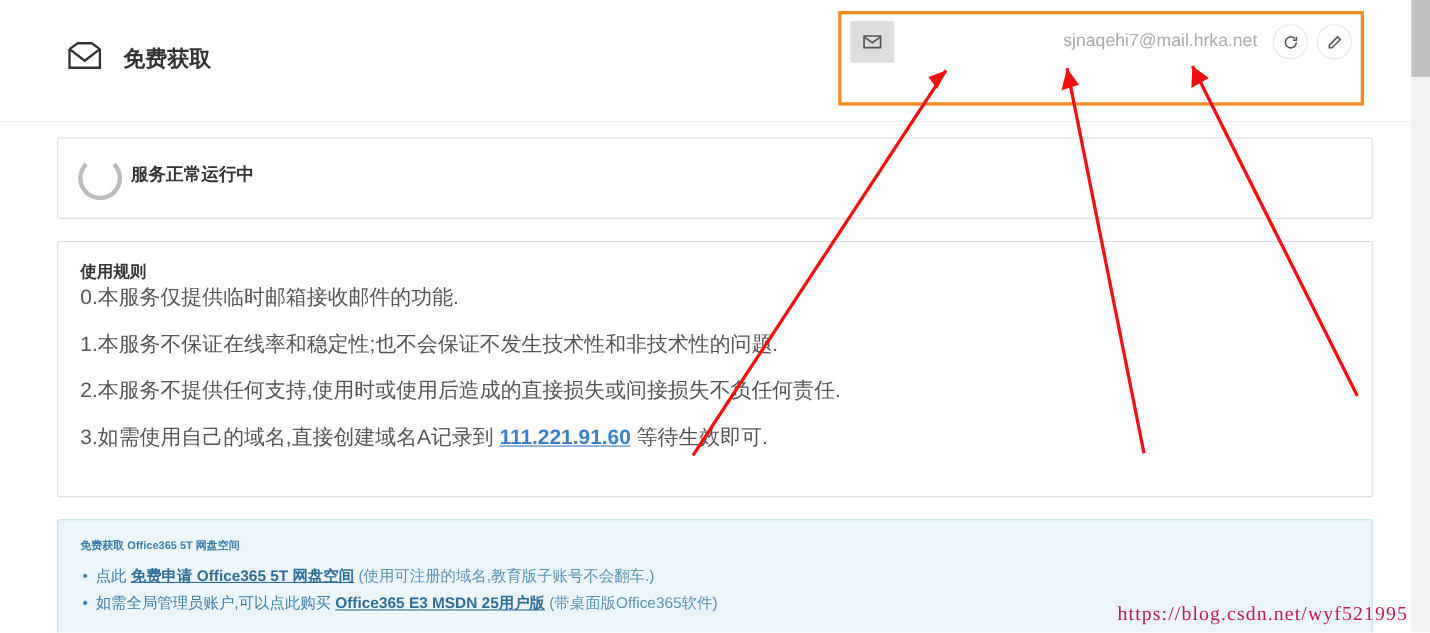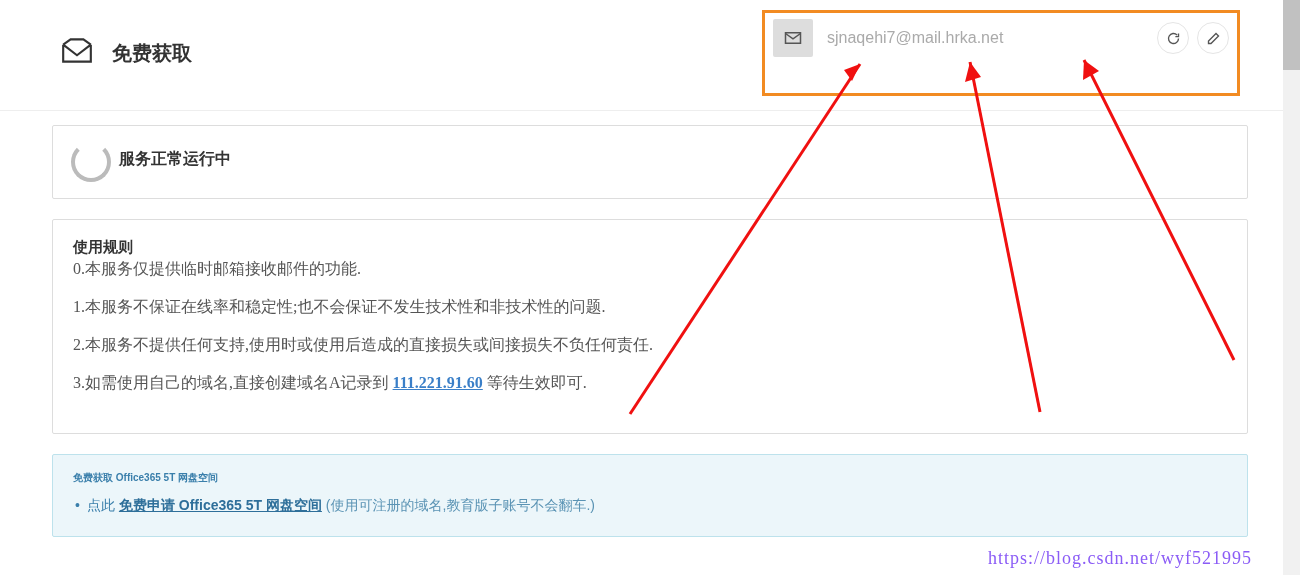--- a/index.html
+++ b/index.html
@@ -4,43 +4,43 @@
 <style>
   * { box-sizing: border-box; margin: 0; padding: 0; }
   body { font-family: "Helvetica Neue", Arial, "Microsoft YaHei", sans-serif; background: #fff; color: #333; width: 1300px; height: 575px; position: relative; overflow: hidden; }
   .page { position: relative; width: 100%; height: 100%; }
   .scroll-track { position: absolute; right: 0; top: 0; width: 17px; height: 100%; background: #f1f1f1; }
   .scroll-thumb { position: absolute; right: 0; top: 0; width: 17px; height: 70px; background: #c1c1c1; }
   .header { display: flex; align-items: center; justify-content: space-between; padding: 10px 60px 14px 60px; border-bottom: 1px solid #eee; }
   .brand { display: flex; align-items: center; gap: 18px; }
   .brand-title { font-size: 20px; font-weight: 700; color: #333; }
   .brand svg { width: 34px; height: 34px; stroke: #333; fill: none; stroke-width: 2; }
-  .email-block { display: flex; align-items: center; border: 3px solid #f28b22; padding: 6px 8px 36px 8px; min-width: 478px; position: relative; background: #fff; }
+  .email-block { display: flex; align-items: center; border: 3px solid #f28b22; padding: 6px 8px 36px 8px; min-width: 478px; position: relative; background: #fff; text-align: right; }
   .email-badge { width: 40px; height: 38px; background: #ddd; display: flex; align-items: center; justify-content: center; color: #555; margin-right: 14px; border-radius: 2px; }
   .email-addr { color: #aaa; font-size: 16px; flex: 1; padding-right: 6px; }
   .circ-btn { width: 32px; height: 32px; border: 1px solid #e5e5e5; border-radius: 50%; display: flex; align-items: center; justify-content: center; margin-left: 8px; color: #555; cursor: pointer; background:#fff; }
   .circ-btn svg { width: 15px; height: 15px; stroke: #555; fill: none; stroke-width: 2.2; }
   .content { padding: 14px 52px 0 52px; }
   .panel { border: 1px solid #ddd; border-radius: 2px; background: #fff; margin-bottom: 20px; }
   .status-card { display: flex; align-items: center; padding: 16px 18px; gap: 8px; }
   .spinner { width: 40px; height: 40px; border: 4px solid #bbb; border-top-color: transparent; border-radius: 50%; }
   .status-title { font-size: 16px; font-weight: 700; margin-bottom: 6px; color:#333; }
   .status-sub { font-size: 14px; color: #888; }
   .rules-card { padding: 18px 20px 24px 20px; }
   .rules-title { font-size: 15px; font-weight: 700; color:#333; }
-  .rule-line { font-size: 16px; color: #555; margin-bottom: 14px; line-height: 1.5; font-family: Liberation Serif, serif; }
+  .rule-line { font-size: 19px; color: #555; margin-bottom: 14px; line-height: 1.5; }
   .rule-line a { color: #3a7fc8; text-decoration: underline; font-weight: 700; }
   .promo-card { border: 1px solid #bde2ec; background: #ecf6fa; border-radius: 2px; padding: 16px 20px 18px 20px; color: #3a7fab; margin-bottom: 22px; }
   .promo-title { font-size: 10px; font-weight: 700; margin-bottom: 8px; }
   .promo-item { font-size: 14px; line-height: 1.8; position: relative; padding-left: 14px; }
   .promo-item::before { content: "•"; position: absolute; left: 2px; color: #3a7fab; }
   .promo-item a { color: #2e6f9a; text-decoration: underline; font-weight: 700; }
   .faint-muted { color: #5a93b4; }
   .arrow { position: absolute; pointer-events: none; }
-  .watermark { position: absolute; right: 48px; bottom: 6px; color: #8b5cf6; font-size: 18px; font-family: Georgia, serif; letter-spacing: 1px; }
+  .watermark { position: absolute; right: 20px; bottom: 6px; color: #be185d; font-size: 18px; font-family: Georgia, serif; letter-spacing: 1px; }
 </style>
 </head>
 <body>
 
 <div class="page">
 
   <div class="scroll-track"></div>
   <div class="scroll-thumb"></div>
 
   <div class="header">
@@ -91,20 +91,23 @@
       <div class="rule-line">
         <span>3.如需使用自己的域名,直接创建域名A记录到 </span><a href="#">111.221.91.60</a><span> 等待生效即可.</span>
       </div>
     </div>
 
     <div class="promo-card">
       <div class="promo-title">免费获取 Office365 5T 网盘空间</div>
       <div class="promo-item">
         <span>点此 </span><a href="#">免费申请 Office365 5T 网盘空间</a><span class="faint-muted"> (使用可注册的域名,教育版子账号不会翻车.)</span>
       </div>
+      <div class="promo-item">
+        <span>如需全局管理员账户,可以点此购买 </span><a href="#">Office365 E3 MSDN 25用户版</a><span class="faint-muted"> (带桌面版Office365软件)</span>
+      </div>
     </div>
 
   </div>
 
   <svg class="arrow" style="left:620px; top:54px;" width="250" height="370">
     <line x1="240" y1="10" x2="10" y2="360" stroke="#f01010" stroke-width="3"></line>
     <polygon points="240,10 224,16 232,27" fill="#f01010"></polygon>
   </svg>
   <svg class="arrow" style="left:930px; top:52px;" width="120" height="370">
     <line x1="40" y1="10" x2="110" y2="360" stroke="#f01010" stroke-width="3"></line>

